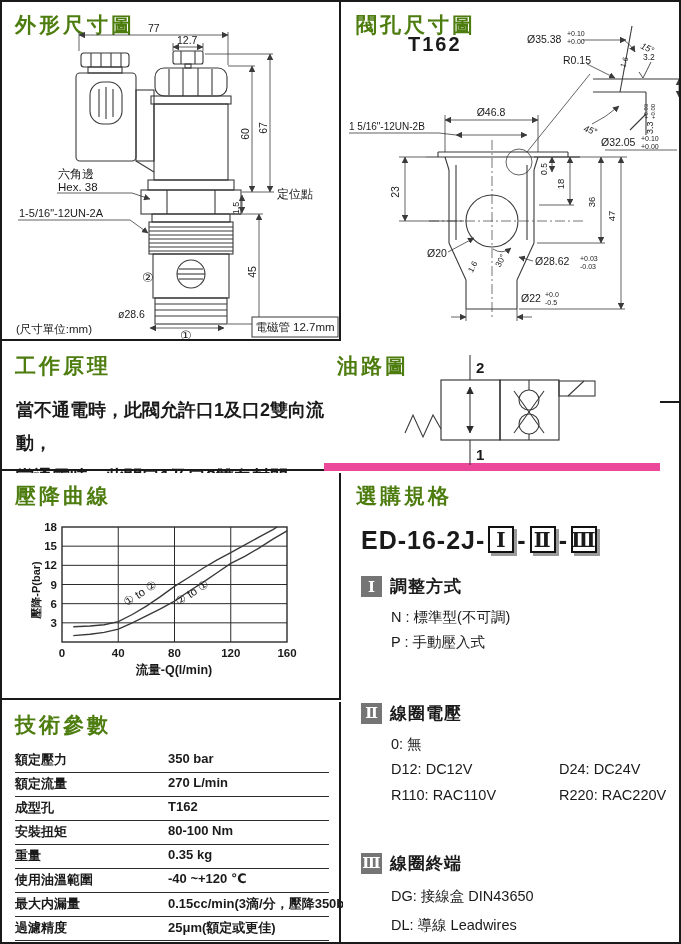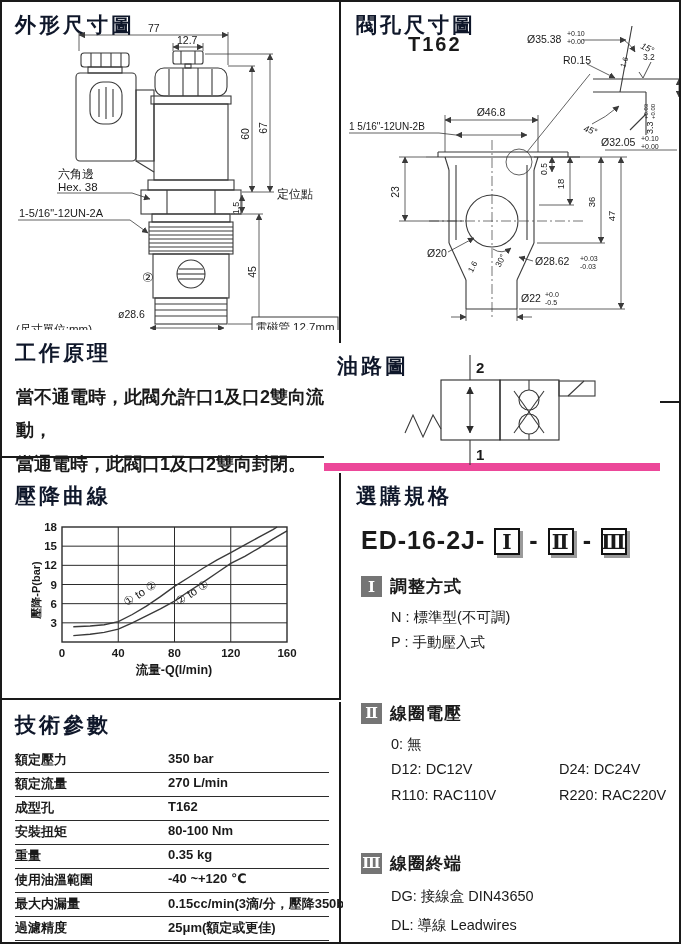--- a/index.html
+++ b/index.html
@@ -1,26 +1,26 @@
 <!DOCTYPE html>
 <html><head>
 <meta charset="utf-8">
 <style>
   * { margin:0; padding:0; box-sizing:border-box; }
   body { background:#e8e8e8; font-family:"Liberation Sans","DejaVu Sans",sans-serif; color:#1a1a1a; }
   .page { position:relative; width:681px; height:944px; background:#fff; border:2px solid #1a1a1a; overflow:hidden; margin:0 auto; }
   .cell { position:absolute; background:#fff; }
   #cell-outline   { left:0;   top:0;   width:339px; height:339px; border-right:2px solid #1a1a1a; border-bottom:2px solid #1a1a1a; }
   #cell-cavity    { left:341px; top:0; width:336px; height:401px; border-bottom:2px solid #1a1a1a; }
-  #cell-principle { left:0;   top:328px; width:339px; height:128px; border-right:2px solid #1a1a1a; border-bottom:2px solid #1a1a1a; }
+  #cell-principle { left:0;   top:341px; width:339px; height:128px; border-right:2px solid #1a1a1a; border-bottom:2px solid #1a1a1a; }
   #cell-circuit   { left:322px; top:341px; width:336px; height:128px; border-bottom:8px solid #ec4899; }
   #cell-curve     { left:0;   top:471px; width:339px; height:227px; border-right:2px solid #1a1a1a; border-bottom:2px solid #1a1a1a; }
   #cell-order     { left:341px; top:471px; width:336px; height:469px; }
   #cell-params    { left:0;   top:700px; width:339px; height:240px; border-right:2px solid #1a1a1a; }
-  h2.sec-title { font-size:21px; font-weight:bold; letter-spacing:3px; padding:9px 0 0 13px; color:#0f172a; }
+  h2.sec-title { font-size:21px; font-weight:bold; letter-spacing:3px; padding:9px 0 0 13px; color:#4d7c0f; }
   .abs-svg { position:absolute; left:0; top:0; }
   
   .draw line, .draw rect, .draw circle, .draw path, .draw polyline { stroke:#3a3a3a; stroke-width:1.1; fill:none; }
   .dim line, .dim path, .dim polyline { stroke:#3a3a3a; stroke-width:0.8; fill:none; }
   .center-line { stroke-dasharray:10 3 2 3; stroke-width:0.7 !important; }
   text.dtxt { font-size:10.5px; fill:#1a1a1a; font-family:"Liberation Sans","DejaVu Sans",sans-serif; }
   text.dtxt-sm { font-size:7px; fill:#1a1a1a; }
   text.cjk { font-size:12px; fill:#1a1a1a; }
   .note-box { fill:#fff; stroke:#3a3a3a; stroke-width:1; }
   
@@ -29,21 +29,21 @@
   .plot-border { fill:none; stroke:#2b2b2b; stroke-width:1.4; }
   #chart-dyn line.grid { stroke:#2b2b2b; stroke-width:1; }
   #chart-dyn text.tick { font-size:11.5px; font-weight:bold; fill:#1a1a1a; }
   #chart-dyn polyline.series { fill:none; stroke:#3a3a3a; stroke-width:1.4; }
   #chart-dyn text.series-label { font-size:11.5px; fill:#1a1a1a; }
   text.axis-label { font-size:12.5px; font-weight:bold; fill:#1a1a1a; }
   
   .params-table { margin:10px 10px 0 13px; }
   .param-row { display:grid; grid-template-columns:132px 1fr; border-bottom:1.6px solid #2b2b2b; padding:2px 0 3px 0; font-size:13px; font-weight:bold; white-space:nowrap;gap:21px; }
   
-  .model-line { padding:16px 0 0 18px; font-size:25px; font-weight:bold; letter-spacing:1px; display:flex; align-items:flex-end; gap:9px; }
+  .model-line { padding:16px 0 0 18px; font-size:25px; font-weight:bold; letter-spacing:1px; display:flex; align-items:flex-start; gap:3px; }
   .model-box { display:inline-flex; align-items:center; justify-content:center; width:26px; height:27px; border:2px solid #111; background:#fff; box-shadow:3px 3px 0 #9a9a9a; font-family:"Liberation Serif","DejaVu Serif",serif; font-size:20px; font-weight:bold; }
   .order-group { margin:0 0 0 18px; }
   .og-1 { margin-top:20px; } .og-2 { margin-top:46px; } .og-3 { margin-top:44px; }
   .group-header { display:flex; align-items:center; gap:8px; }
   .numeral-badge { width:21px; height:21px; background:#757575; color:#fff; display:inline-flex; align-items:center; justify-content:center; font-family:"Liberation Serif","DejaVu Serif",serif; font-size:15px; font-weight:bold; }
   .group-title { font-size:17px; font-weight:bold; letter-spacing:1px; }
   .group-items { margin:7px 0 0 30px; font-size:14.5px; line-height:1.75; }
   .volt-row { display:grid; grid-template-columns:168px 1fr; }
 </style>
 </head>

